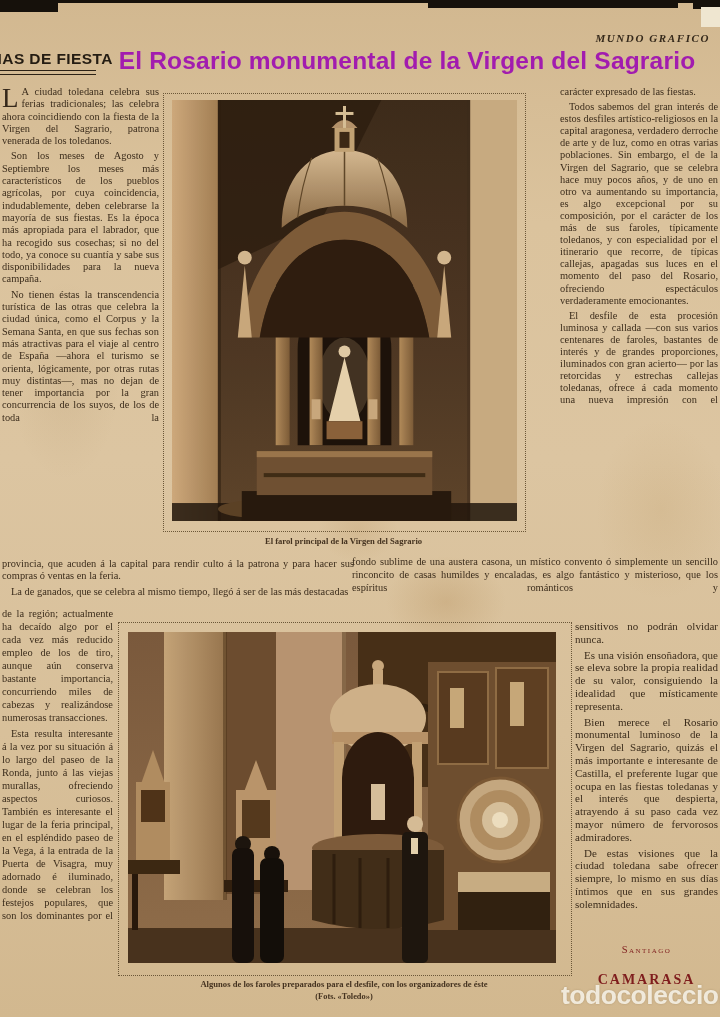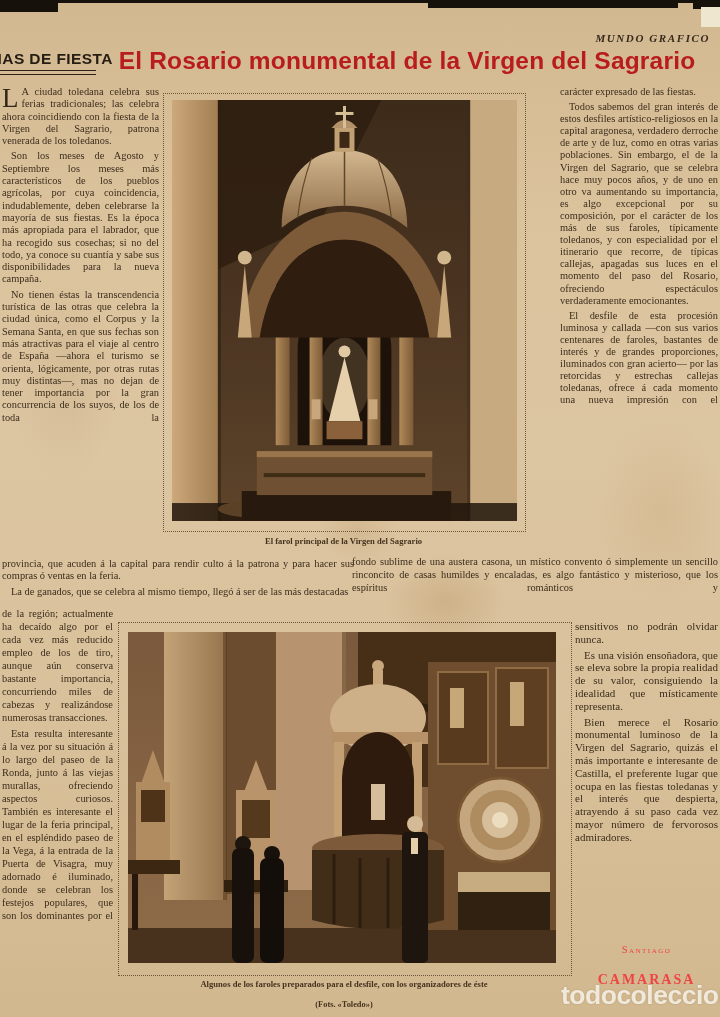--- a/index.html
+++ b/index.html
@@ -13,21 +13,21 @@
   .edge{background:#16110b;}
   
   #masthead{left:566px;top:32px;width:144px;text-align:right;
     font-style:italic;font-weight:bold;font-size:11px;letter-spacing:1.6px;color:#35291b;}
   #section-label{left:-14px;top:50px;font-family:"Liberation Sans",sans-serif;
     font-weight:bold;font-size:15.5px;letter-spacing:.4px;color:#241c12;white-space:nowrap;}
   #section-rule{left:-14px;top:70px;width:110px;height:2.5px;
     border-top:1.6px solid #2c2215;border-bottom:1.6px solid #2c2215;}
   #headline{left:104px;top:47px;width:606px;text-align:center;
     font-family:"Liberation Sans",sans-serif;font-weight:bold;font-size:24.5px;
-    letter-spacing:.2px;color:#b91c1c;}
+    letter-spacing:.2px;color:#a21caf;}
   
   .col{text-align:justify;font-size:10.4px;line-height:12.3px;color:#3c2d1c;}
   .col p{margin:0 0 3px 0;text-indent:9px;}
   .col p.first{text-indent:0;}
   .col p.runon{text-align-last:justify;margin-bottom:0;}
   #colA{left:2px;top:86px;width:157px;height:476px;}
   #colB{left:2px;top:558px;width:352px;}
   #colC{left:2px;top:607px;width:111px;line-height:13px;}
   #colD{left:560px;top:86px;width:158px;height:472px;line-height:12.1px;}
   #colE{left:352px;top:556px;width:366px;line-height:12.8px;}
@@ -37,23 +37,23 @@
   
   .frame{border:1px dotted #6b5738;background:transparent;}
   #frame1{left:163px;top:93px;width:361px;height:437px;}
   #photo1{left:172px;top:100px;width:345px;height:421px;}
   #frame2{left:118px;top:622px;width:452px;height:352px;}
   #photo2{left:128px;top:632px;width:428px;height:331px;}
   .photo svg{display:block;width:100%;height:100%;filter:blur(.3px) contrast(.97);}
   .caption{text-align:center;font-weight:bold;font-size:8.6px;line-height:10.5px;color:#453320;}
   #caption1{left:163px;top:536px;width:361px;}
   #caption2{left:118px;top:979px;width:452px;}
-  #caption2 .credit{font-weight:bold;font-size:8.4px;margin-top:10px;}
-  
-  #signature{left:575px;top:944px;width:143px;text-align:center;color:#ef4444;}
+  #caption2 .credit{font-weight:bold;font-size:8.4px;margin-top:2px;}
+  
+  #signature{left:575px;top:944px;width:143px;text-align:center;color:#7f1d1d;}
   #sig-first{font-variant:small-caps;font-size:10.5px;letter-spacing:1.5px;}
   #sig-last{text-transform:uppercase;font-size:14px;letter-spacing:2px;margin-top:17px;font-weight:bold;}
   
   #watermark{left:541px;top:980px;font-family:"Liberation Sans",sans-serif;
     font-weight:bold;font-size:26.5px;letter-spacing:-.5px;color:rgba(252,250,242,.82);
     text-shadow:0 0 2px rgba(120,95,60,.35);margin-left:20px;}
   .stain{pointer-events:none;border-radius:50%;}
 </style>
 </head>
 <body>
@@ -250,20 +250,21 @@
 </div>
 <div id="caption2" class="abs caption">
   <div>Algunos de los faroles preparados para el desfile, con los organizadores de éste</div>
   <div class="credit">(Fots. «Toledo»)</div>
 </div>
 
 <div id="colF" class="abs col">
   <p class="first">sensitivos no podrán olvidar nunca.</p>
   <p>Es una visión ensoñadora, que se eleva sobre la propia realidad de su valor, consiguiendo la idealidad que místicamente representa.</p>
   <p>Bien merece el Rosario monumental luminoso de la Virgen del Sagrario, quizás el más importante e interesante de Castilla, el preferente lugar que ocupa en las fiestas toledanas y el interés que despierta, atrayendo á su paso cada vez mayor número de fervorosos admiradores.</p>
+  <p>De estas visiones que la ciudad toledana sabe ofrecer siempre, lo mismo en sus días íntimos que en sus grandes solemnidades.</p>
 </div>
 
 <div id="signature" class="abs">
   <div id="sig-first">Santiago</div>
   <div id="sig-last">Camarasa</div>
 </div>
 
 <div id="watermark" class="abs">todocoleccion</div>
 
 </body></html>

